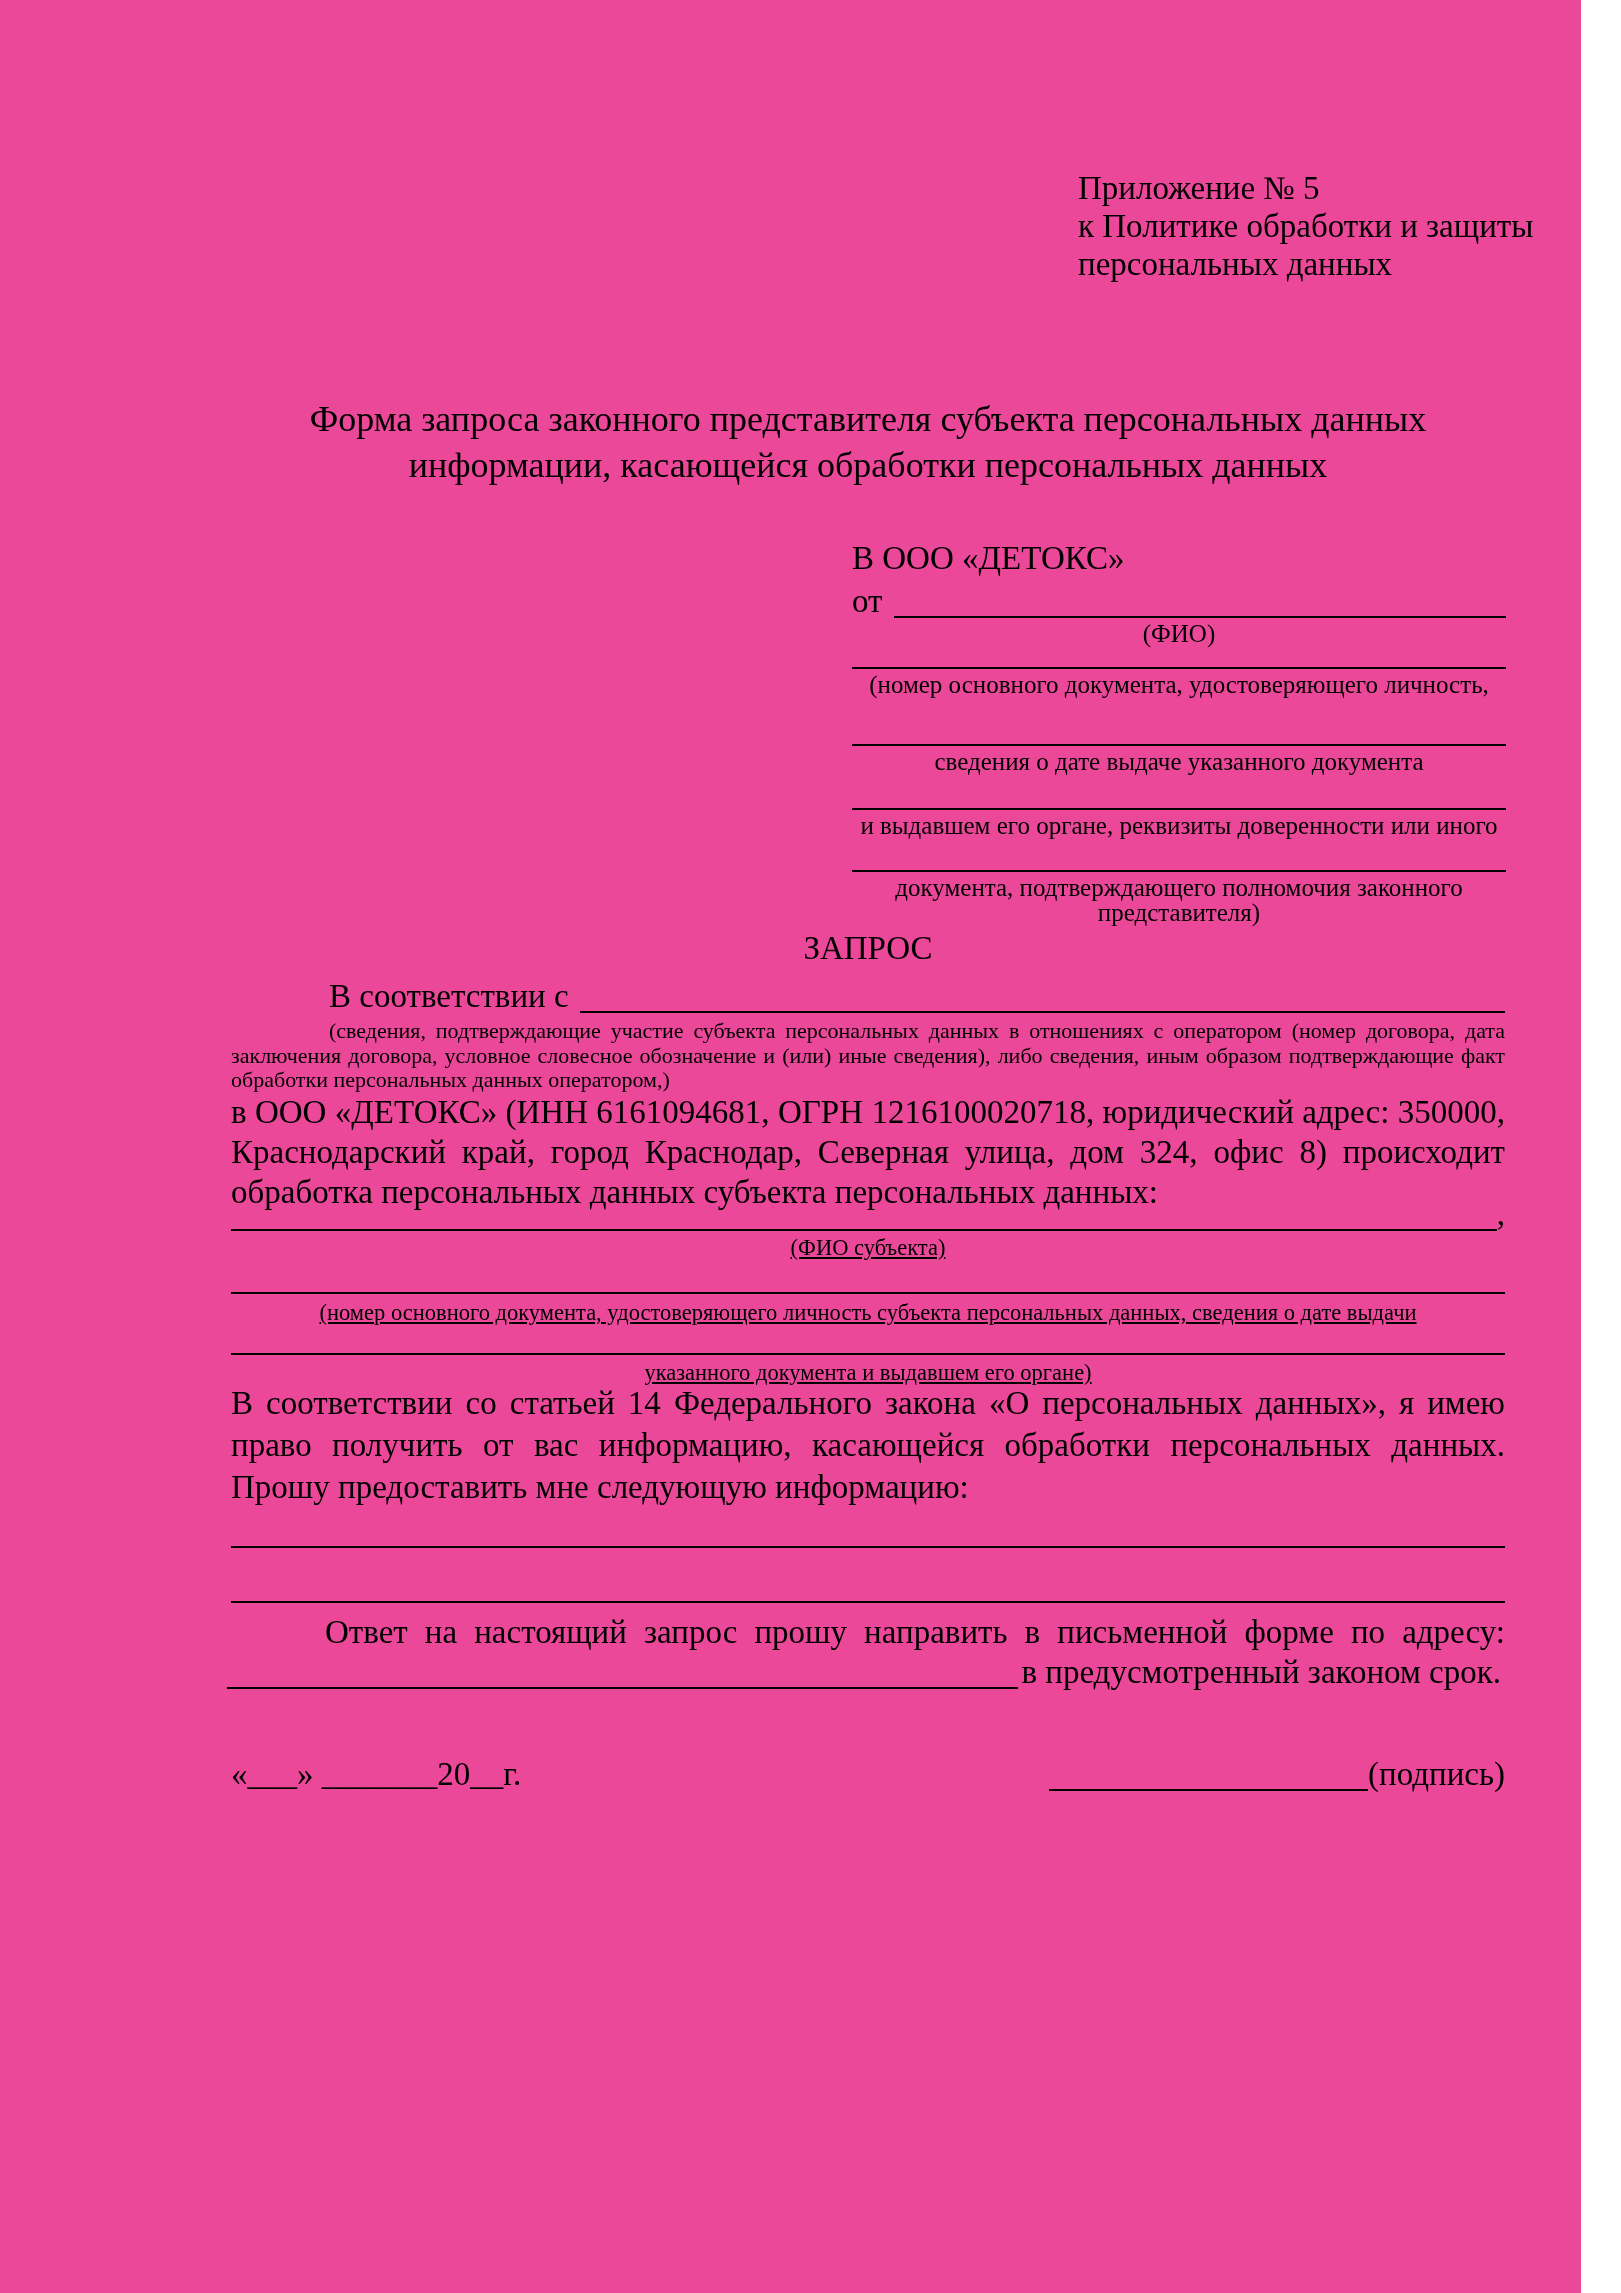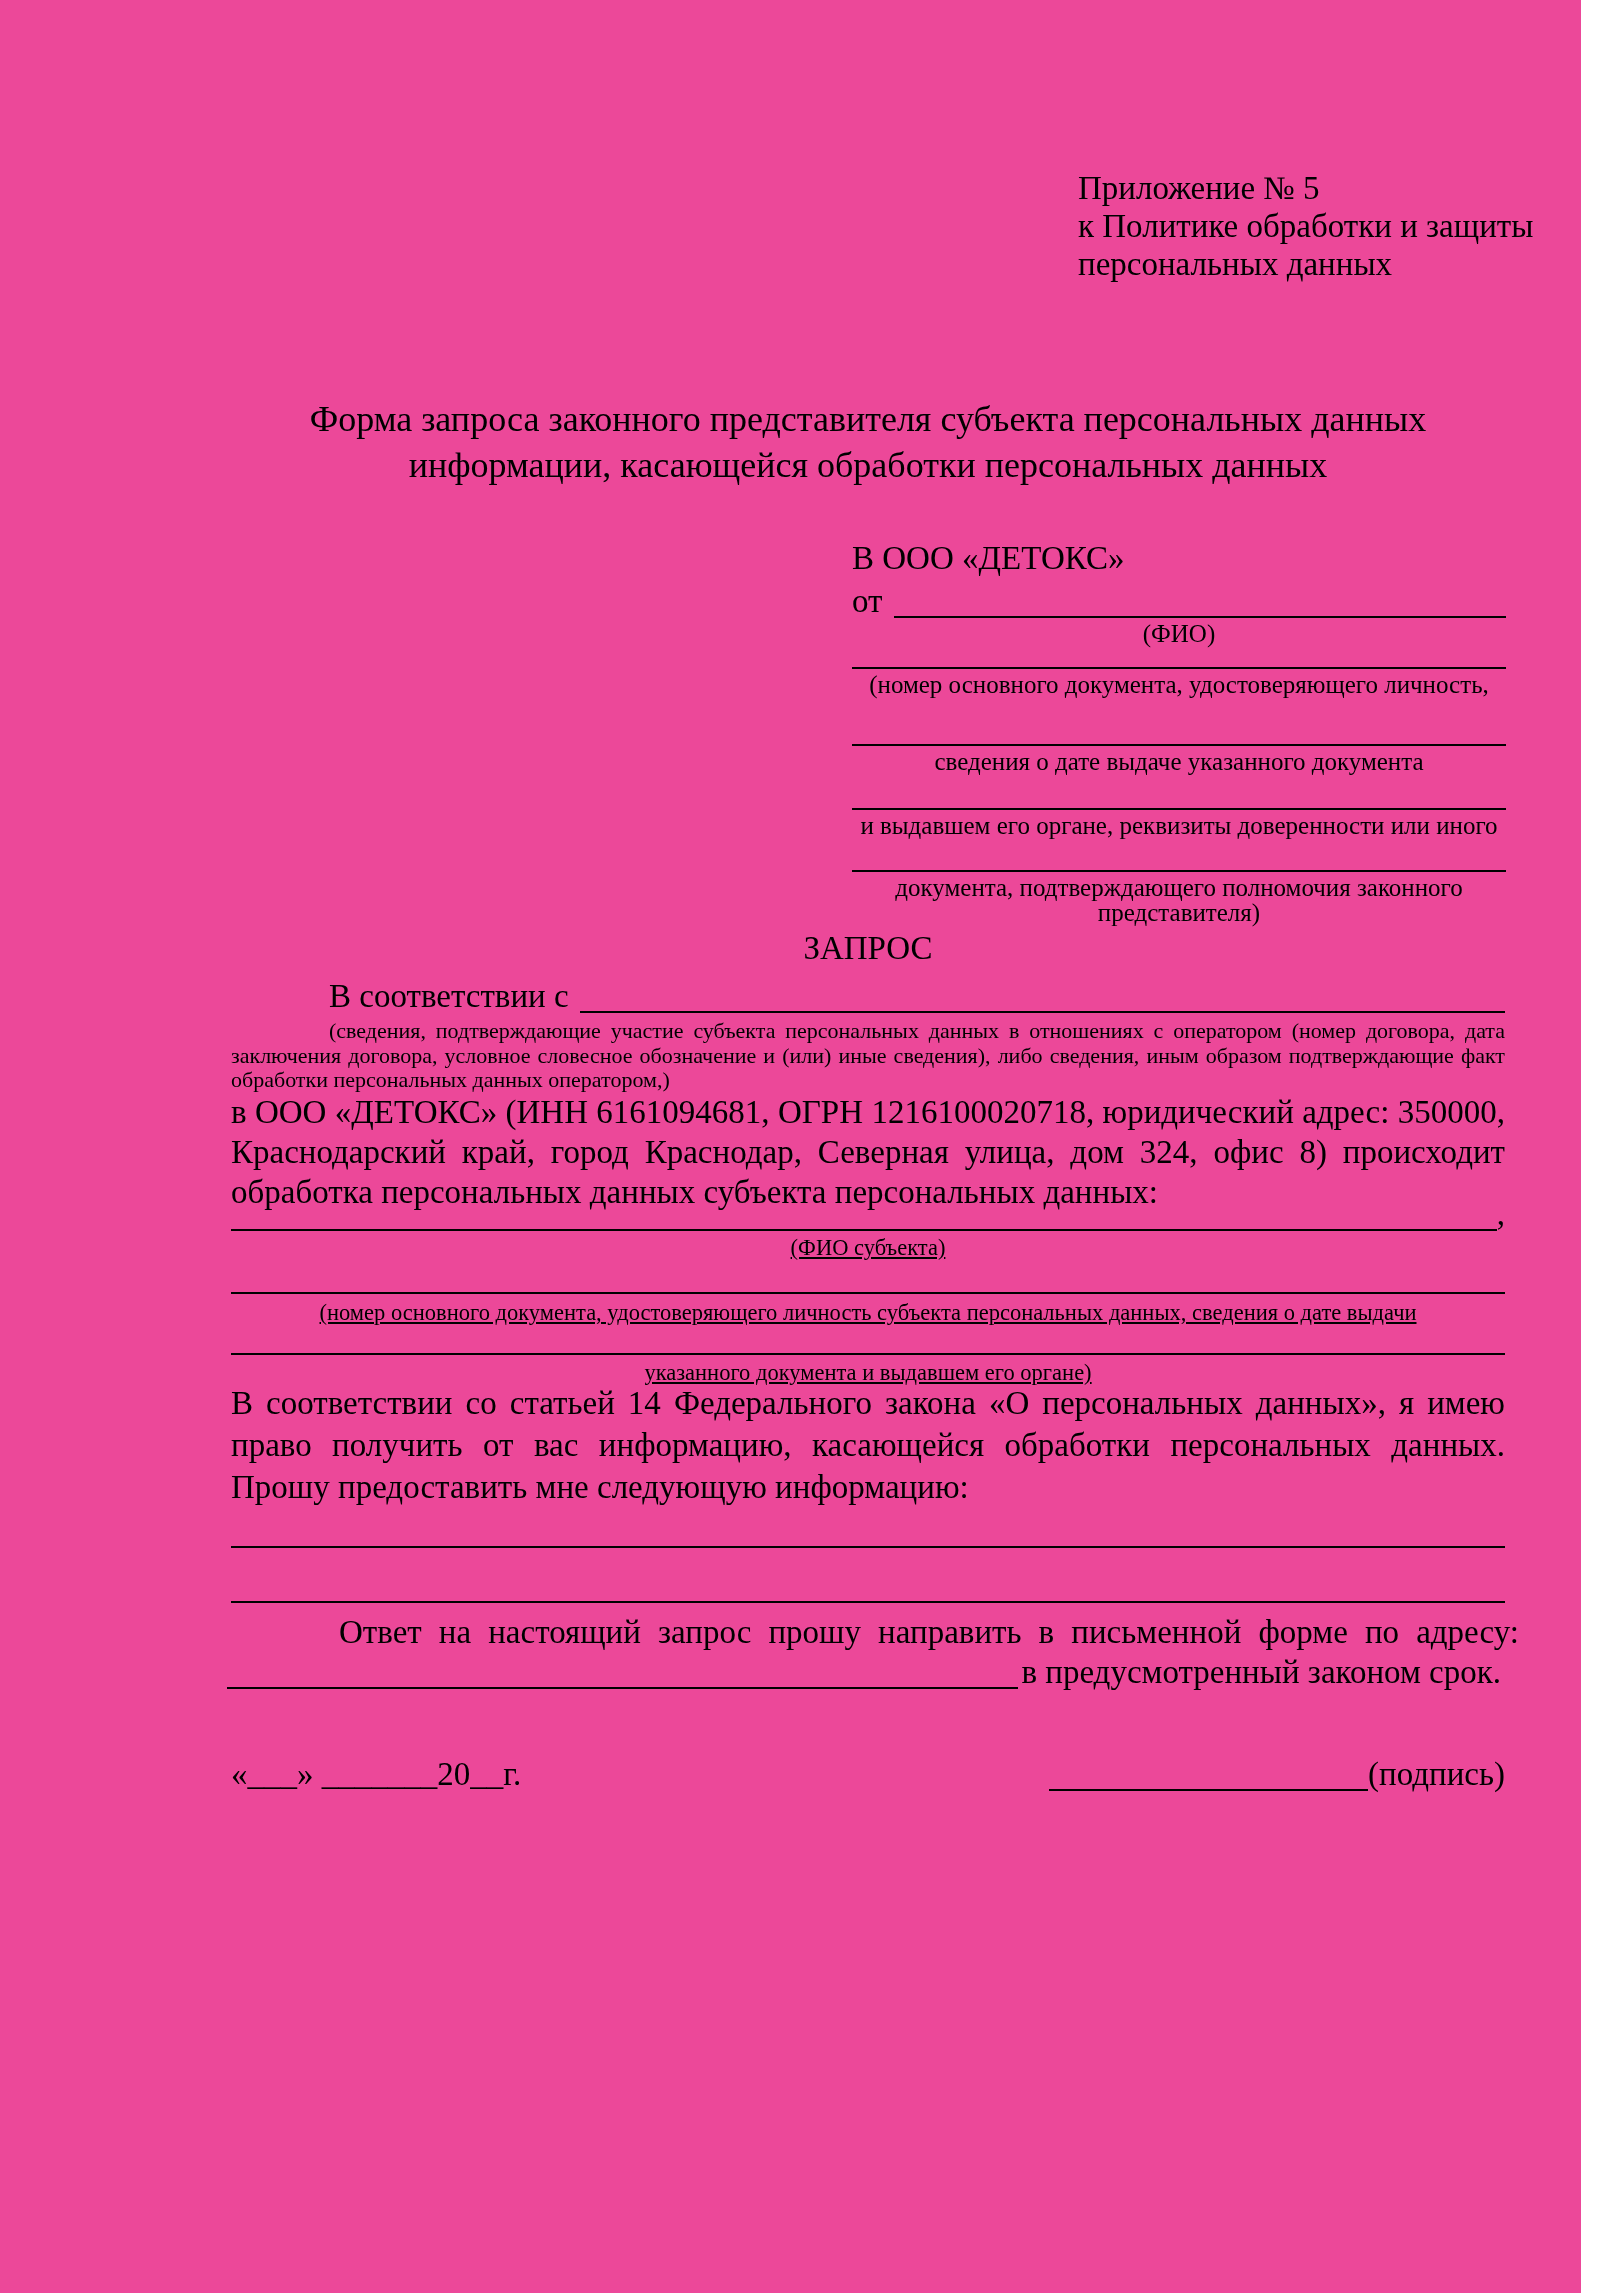--- a/index.html
+++ b/index.html
@@ -57,21 +57,21 @@
   .hr { left: 231px; width: 1274px; height: 0; border-top: 2.9px solid #000; }
   .hr1 { top: 1292px; }  .cap1 { top: 1300px; }
   .hr2 { top: 1353px; }  .cap2 { top: 1360px; }
 
   .rights { left: 231px; top: 1382px; width: 1274px; text-align: justify; line-height: 42px; }
 
   .hr3 { top: 1546px; }
   .hr4 { top: 1601px; }
 
   .reply1 {
-    left: 245px; top: 1613px; width: 1274px;
+    left: 231px; top: 1613px; width: 1274px;
     text-align: justify; text-align-last: justify; text-indent: 94px;
   }
   .reply2 { left: 227px; top: 1656px; width: 1274px; display: flex; line-height: 33px; }
   .reply2 .suffix { white-space: nowrap; padding-left: 3.9px; }
 
   .footer { left: 231px; top: 1758px; width: 1274px; display: flex; line-height: 33px; }
   .footer .date { white-space: nowrap; }
   .footer .spacer { flex: 1 1 auto; }
   .footer .sig-line { width: 319px; border-bottom: 2.9px solid #000; }
   .footer .sig-cap { white-space: nowrap; }

